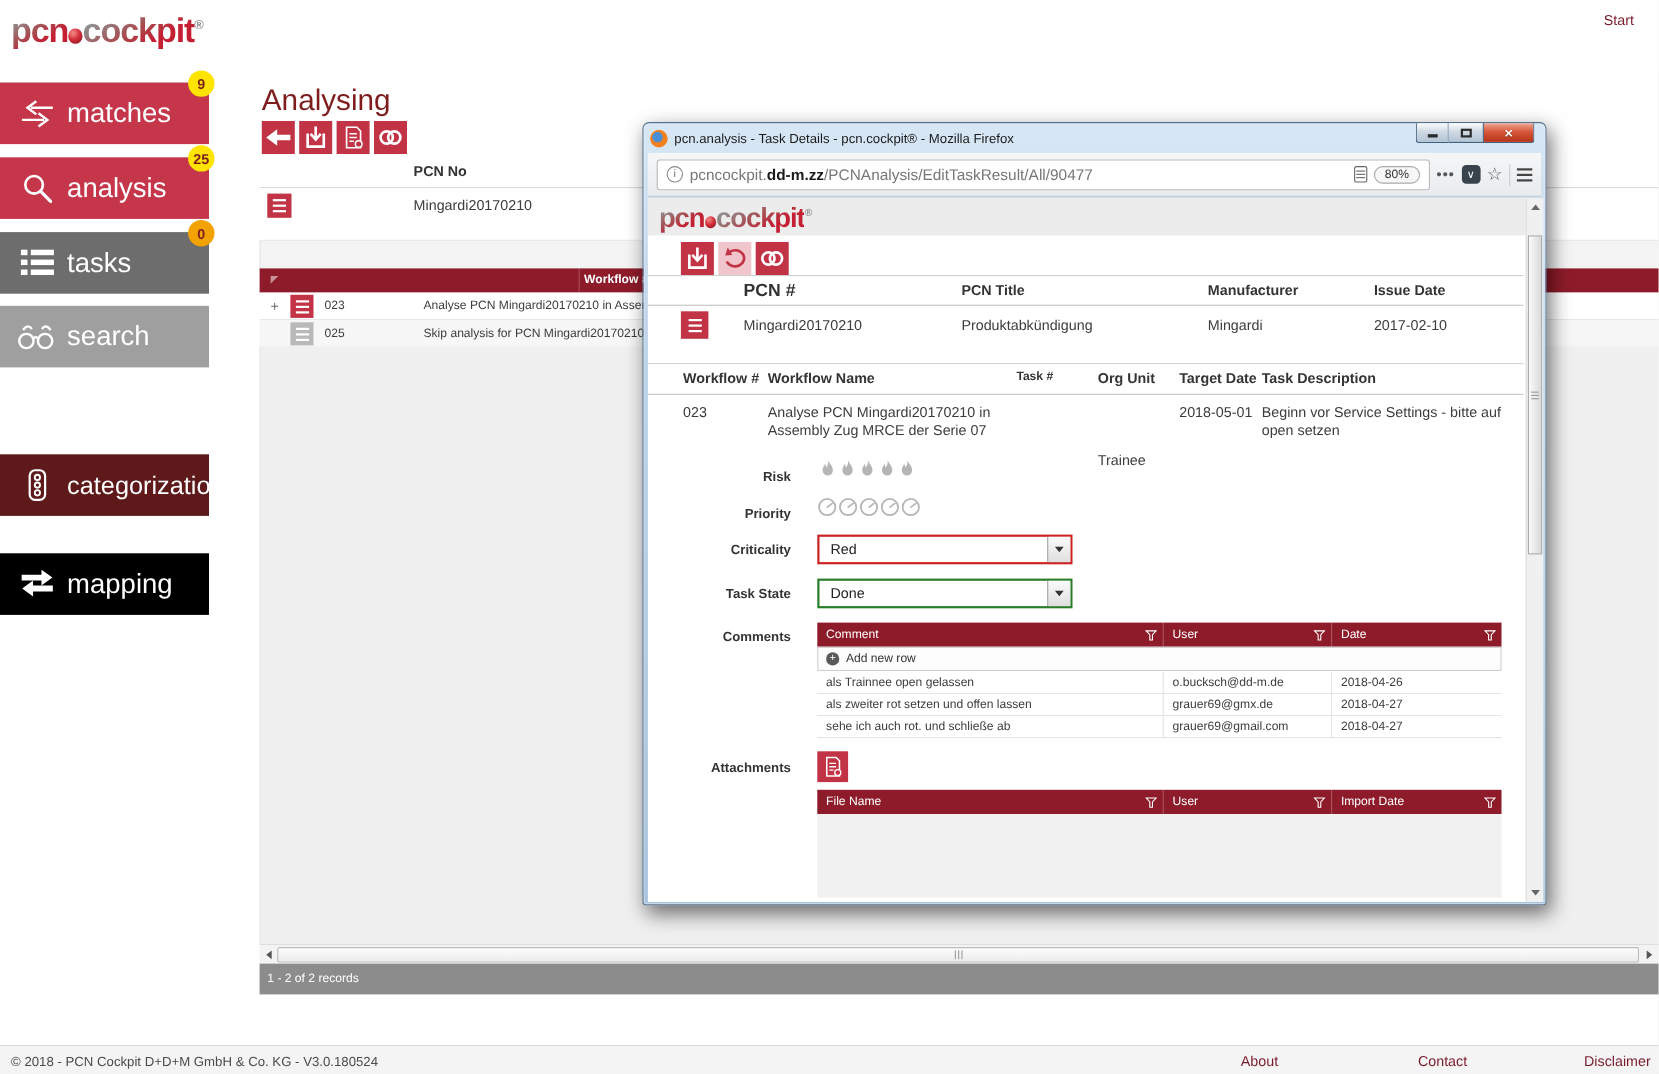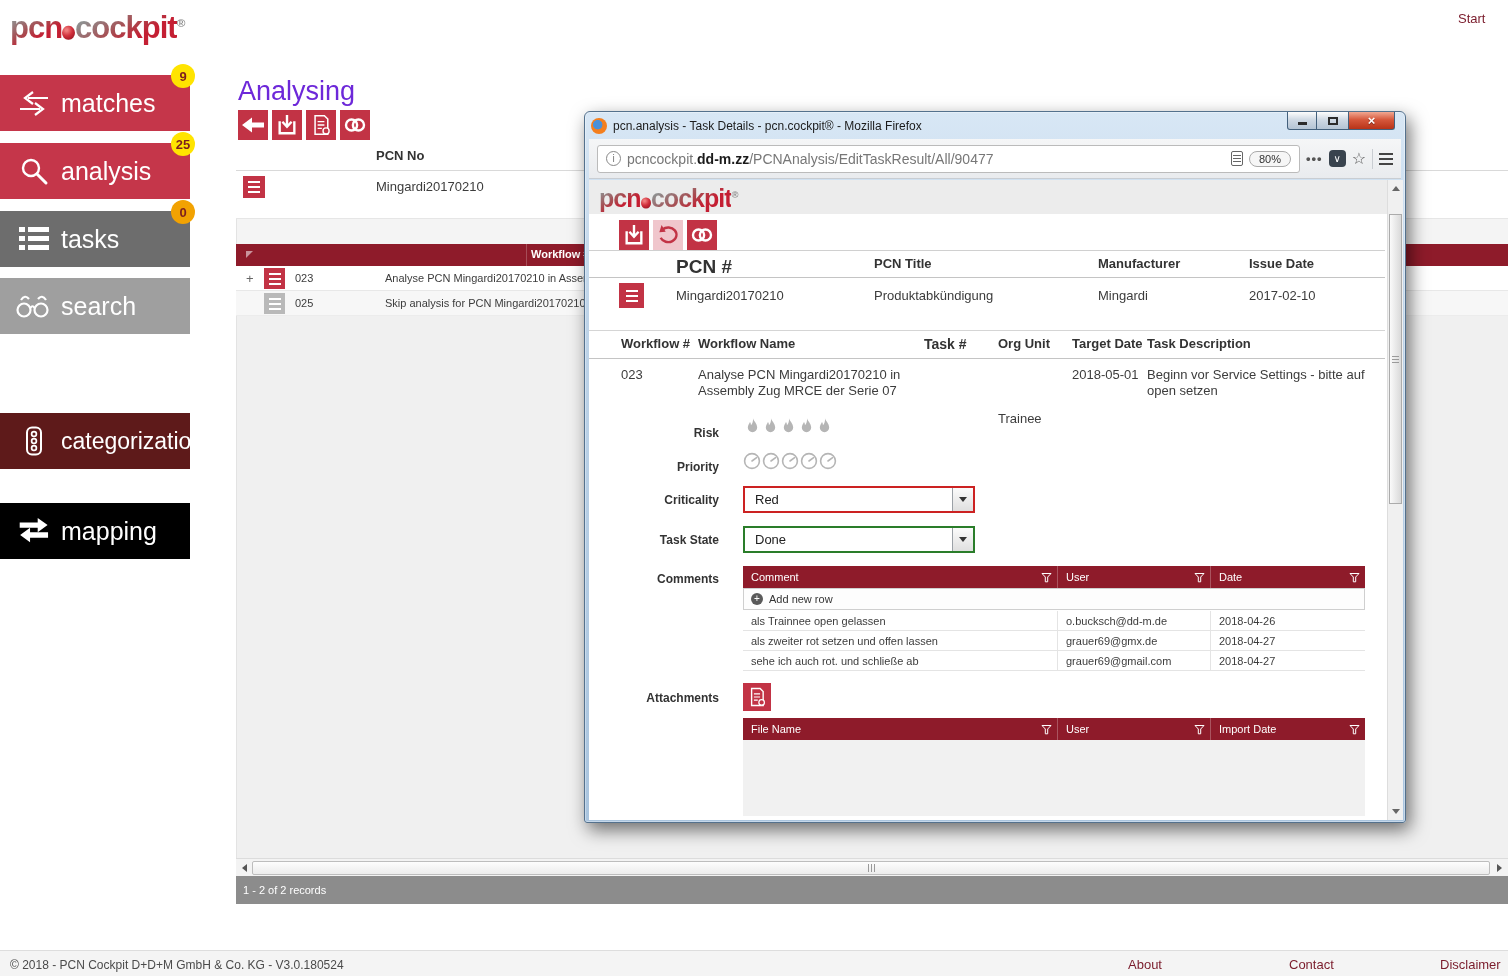--- a/index.html
+++ b/index.html
@@ -154,21 +154,21 @@
           <g fill="#fff">
             <path d="M2 7 h20 v-5 l11 8 -11 8 v-5 h-20 z" transform="scale(0.9) translate(1,-1)"></path>
             <path d="M32 21 h-20 v-5 l-11 8 11 8 v-5 h20 z" transform="scale(0.9) translate(2.5,-4)"></path>
           </g>
         </svg>
     </span>
     <span>mapping</span>
   </div>
 
 
-  <div class="abs" style="left:238px;top:76px;font-size:27px;color:#6d28d9;">Analysing</div>
+  <div class="abs" style="left:238px;top:76px;font-size:27px;color:#7f1d1d;">Analysing</div>
 
   <div class="abs" style="left:238px;top:110px;display:flex;gap:4px;">
     <span class="rbtn">
       <svg width="24" height="18" viewBox="0 0 24 18">
           <path d="M23 6.5 v5 H11 v5 L1 9 11 1.5 v5 z" fill="#fff"></path>
         </svg>
     </span>
     <span class="rbtn">
       <svg width="22" height="22" viewBox="0 0 24 24">
           <path d="M4 8 V21 H20 V8" stroke="#fff" stroke-width="2.6" fill="none"></path>
@@ -321,40 +321,40 @@
         </span>
         <span class="rbtn">
           <svg width="24" height="20" viewBox="0 0 28 20">
               <circle cx="10" cy="10" r="6.5" stroke="#fff" stroke-width="2.8" fill="none"></circle>
               <circle cx="18" cy="10" r="6.5" stroke="#fff" stroke-width="2.8" fill="none"></circle>
             </svg>
         </span>
       </div>
 
       <div class="hline" style="left:0;top:70px;width:796px;background:#d0d0d0;"></div>
-      <span class="abs" style="left:87px;top:76px;font-size:19px;font-weight:bold;color:#333;">PCN #</span>
+      <span class="abs" style="left:87px;top:76px;font-size:16px;font-weight:bold;color:#333;">PCN #</span>
       <span class="abs" style="left:285px;top:76px;font-size:13px;font-weight:bold;color:#333;">PCN Title</span>
       <span class="abs" style="left:509px;top:76px;font-size:13px;font-weight:bold;color:#333;">Manufacturer</span>
       <span class="abs" style="left:660px;top:76px;font-size:13px;font-weight:bold;color:#333;">Issue Date</span>
       <div class="hline" style="left:0;top:97px;width:796px;background:#c4c4c4;"></div>
 
       <span class="ham rbtn" style="position:absolute;left:30px;top:103px;width:25px;height:25px;">
           <i></i>
           <i></i>
           <i></i>
         </span>
       <span class="abs" style="left:87px;top:108px;font-size:13px;color:#3c3c3c;">Mingardi20170210</span>
       <span class="abs" style="left:285px;top:108px;font-size:13px;color:#3c3c3c;">Produktabkündigung</span>
       <span class="abs" style="left:509px;top:108px;font-size:13px;color:#3c3c3c;">Mingardi</span>
       <span class="abs" style="left:660px;top:108px;font-size:13px;color:#3c3c3c;">2017-02-10</span>
       <div class="hline" style="left:0;top:150px;width:796px;background:#d5d5d5;"></div>
 
       <span class="abs" style="left:32px;top:156px;font-size:13px;font-weight:bold;color:#333;">Workflow #</span>
       <span class="abs" style="left:109px;top:156px;font-size:13px;font-weight:bold;color:#333;">Workflow Name</span>
-      <span class="abs" style="left:335px;top:156px;font-size:14px;font-weight:bold;color:#333;">Task #</span>
+      <span class="abs" style="left:335px;top:156px;font-size:11px;font-weight:bold;color:#333;">Task #</span>
       <span class="abs" style="left:409px;top:156px;font-size:13px;font-weight:bold;color:#333;">Org Unit</span>
       <span class="abs" style="left:483px;top:156px;font-size:13px;font-weight:bold;color:#333;">Target Date</span>
       <span class="abs" style="left:558px;top:156px;font-size:13px;font-weight:bold;color:#333;">Task Description</span>
       <div class="hline" style="left:0;top:178px;width:796px;background:#c4c4c4;"></div>
 
       <span class="abs" style="left:32px;top:187px;font-size:13px;color:#3c3c3c;">023</span>
       <span class="abs" style="left:109px;top:187px;font-size:13px;color:#3c3c3c;">Analyse PCN Mingardi20170210 in</span>
       <span class="abs" style="left:109px;top:203px;font-size:13px;color:#3c3c3c;">Assembly Zug MRCE der Serie 07</span>
       <span class="abs" style="left:409px;top:187px;font-size:13px;color:#3c3c3c;margin-top:44px;">Trainee</span>
       <span class="abs" style="left:483px;top:187px;font-size:13px;color:#3c3c3c;">2018-05-01</span>

